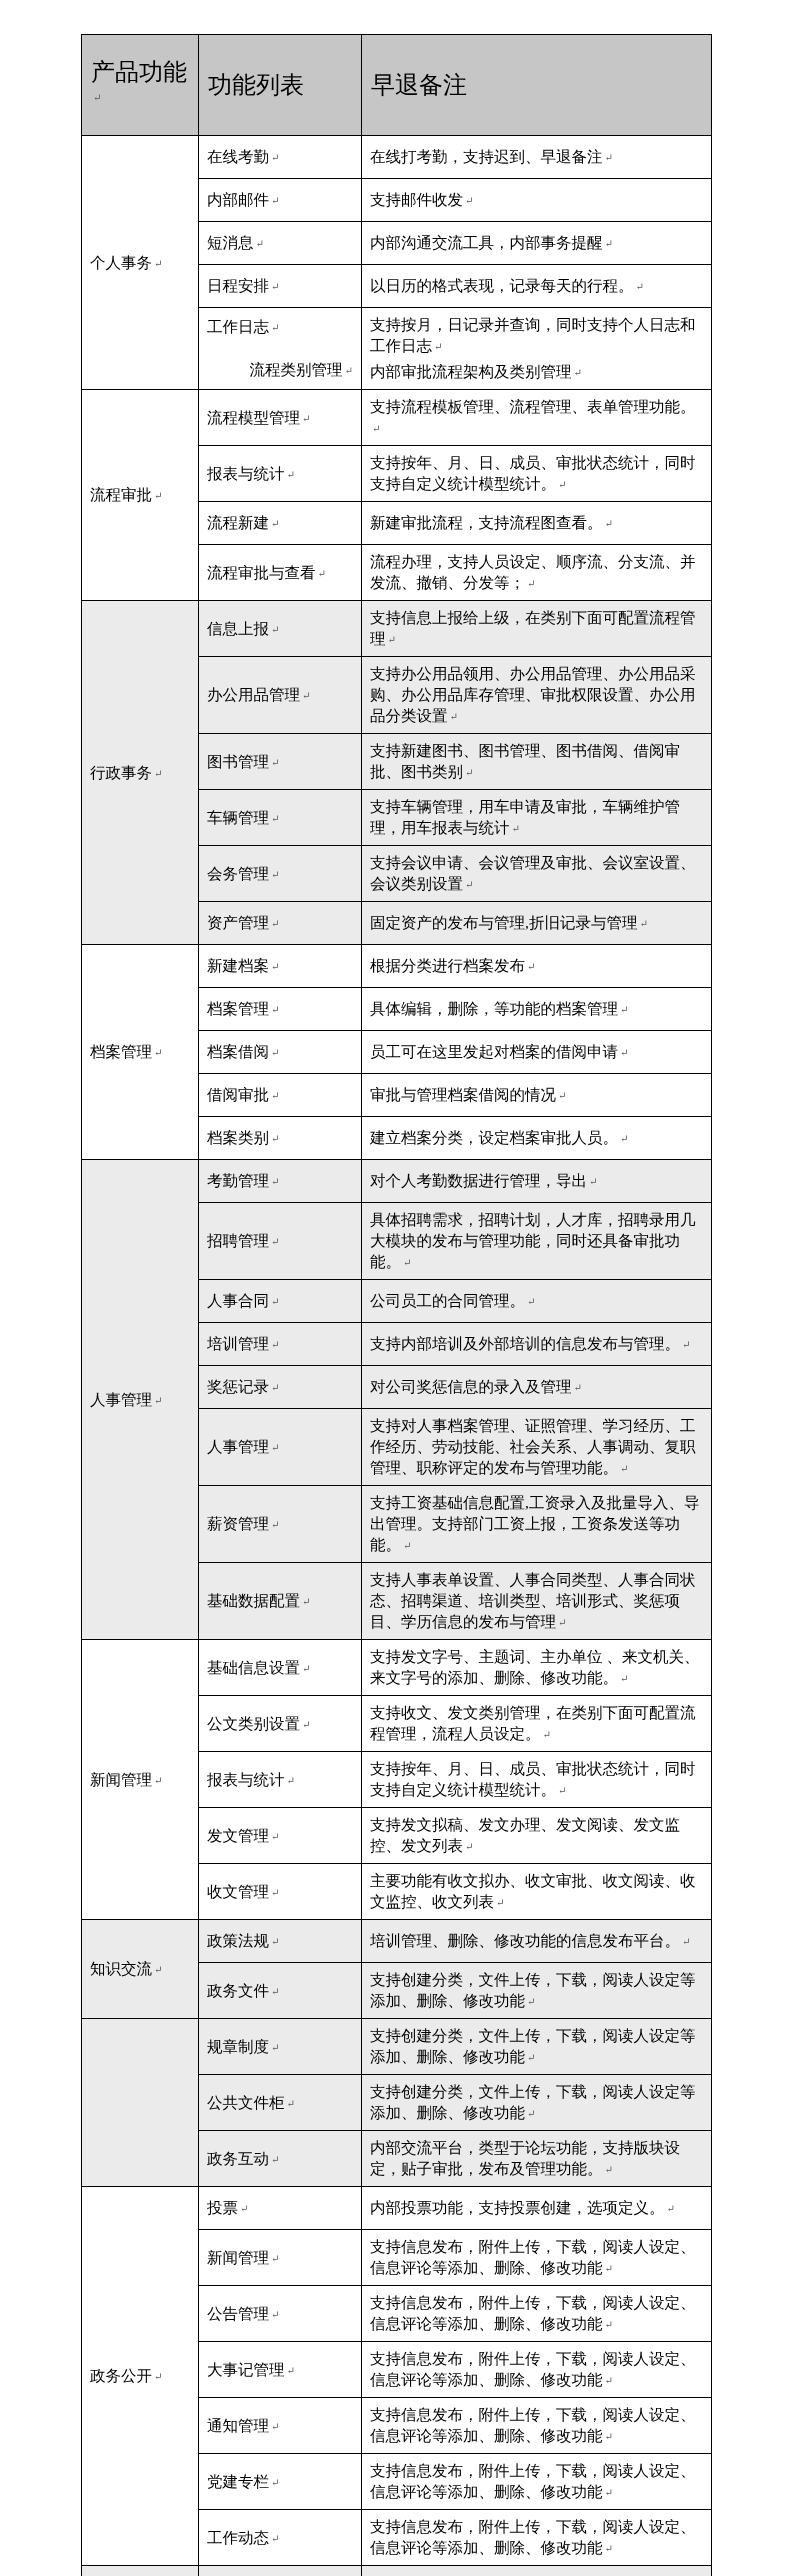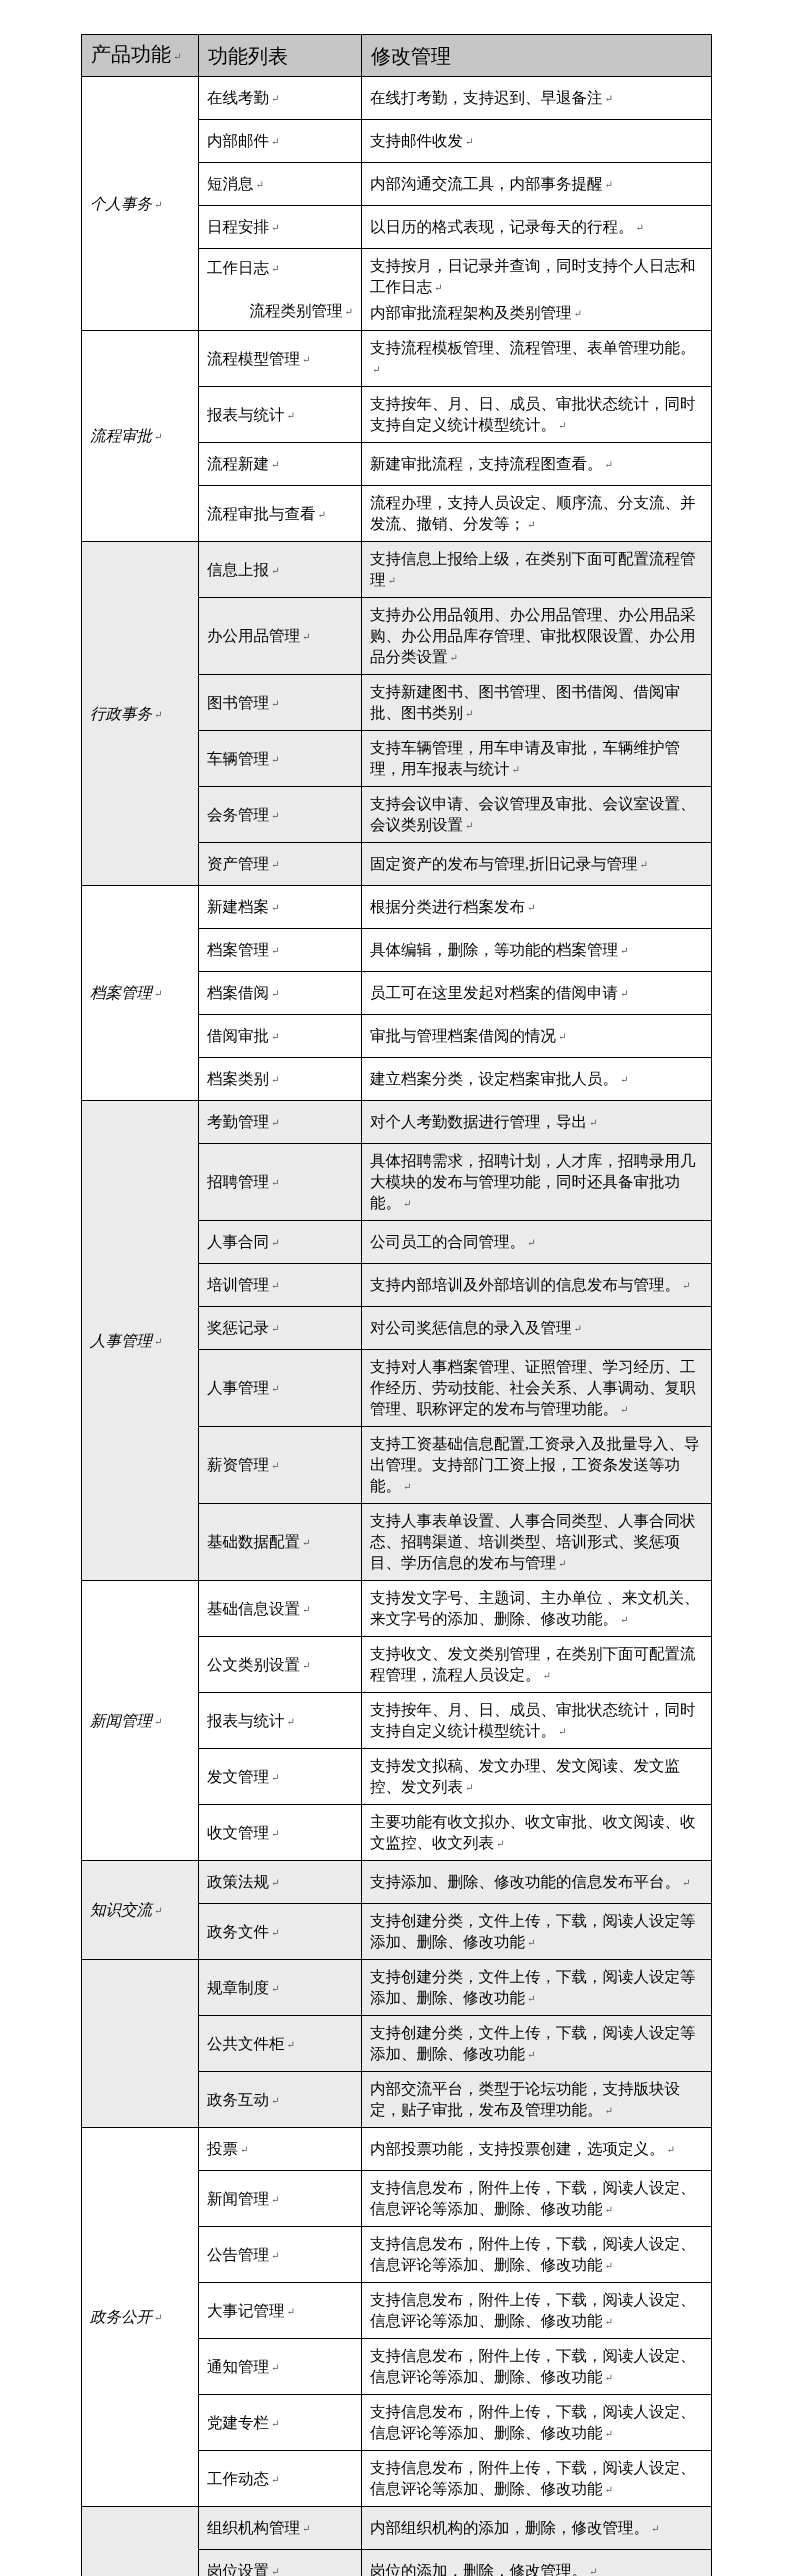--- a/index.html
+++ b/index.html
@@ -27,31 +27,31 @@
     font-size: 15.5px;
     line-height: 21px;
     padding: 6px 8px;
     text-align: left;
     font-weight: normal;
     word-break: break-all;
     overflow-wrap: anywhere;
   }
   table.features th.hdr {
     background: var(--header-bg, #c6c6c6);
-    font-size: 20px;
+    font-size: 24px;
     line-height: 22px;
-    padding: 8px 9px;
+    padding: 26px 9px;
   }
   table.features td {
     height: 30px; 
   }
   tr.shaded td {
     background: var(--shaded-bg, #ebebeb);
   }
-  td.cat { padding-left: 8px; font-style: italic; }
+  td.cat { padding-left: 8px; }
   td.feature { padding-left: 9px; }
   td.desc { padding: 3px 7px; }
   .p { display: block; }
   td.feature .p + .p { margin-top: 21px; text-align: right; }
   td.desc .p + .p { margin-top: 4px; }
   
   .pm::after {
     content: var(--mark, "\21B5");
     font-size: 10px;
     color: var(--mark-color, #595959);
@@ -66,21 +66,21 @@
   <table class="features">
     <colgroup>
       <col style="width:117px">
       <col style="width:163px">
       <col style="width:350px">
     </colgroup>
     <thead>
       <tr>
         <th class="hdr"><span class="pm">产品功能</span></th>
         <th class="hdr"><span>功能列表</span></th>
-        <th class="hdr"><span>修改管理</span></th>
+        <th class="hdr"><span>早退备注</span></th>
       </tr>
     </thead>
     <tbody>
         <tr>
           <td class="cat" rowspan="5">
             <span class="p pm">个人事务</span>
           </td>
           <td class="feature">
             <span class="p pm">在线考勤</span>
           </td>
@@ -362,21 +362,21 @@
           </td>
         </tr>
         <tr class="shaded">
           <td class="cat" rowspan="2">
             <span class="p pm">知识交流</span>
           </td>
           <td class="feature">
             <span class="p pm">政策法规</span>
           </td>
           <td class="desc">
-            <span class="p pm">支持添加、删除、修改功能的信息发布平台。</span>
+            <span class="p pm">培训管理、删除、修改功能的信息发布平台。</span>
           </td>
         </tr>
         <tr class="shaded">
           <td class="feature">
             <span class="p pm">政务文件</span>
           </td>
           <td class="desc">
             <span class="p pm">支持创建分类，文件上传，下载，阅读人设定等添加、删除、修改功能</span>
           </td>
         </tr>

